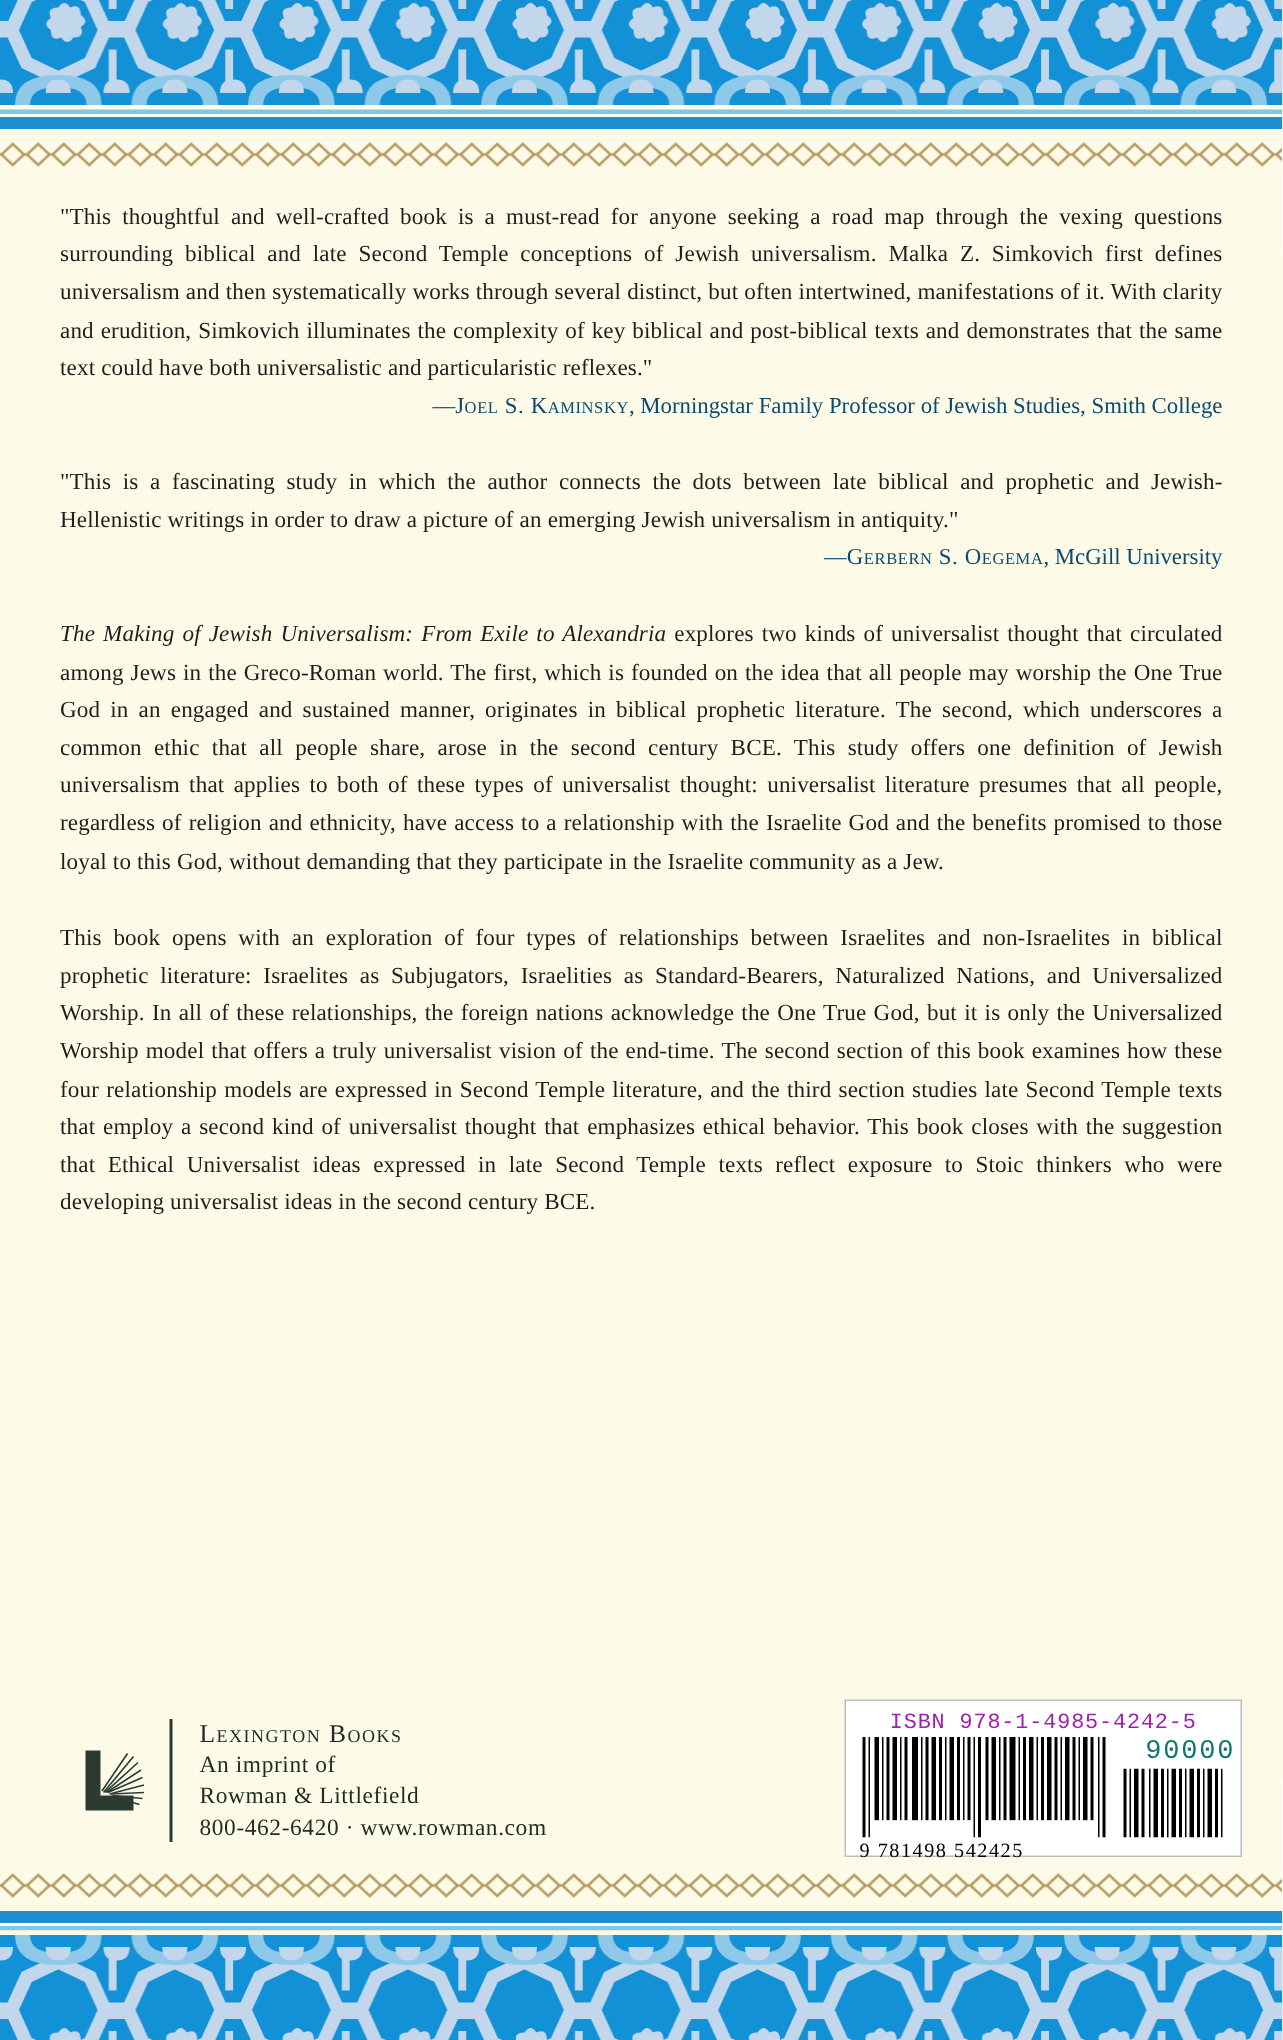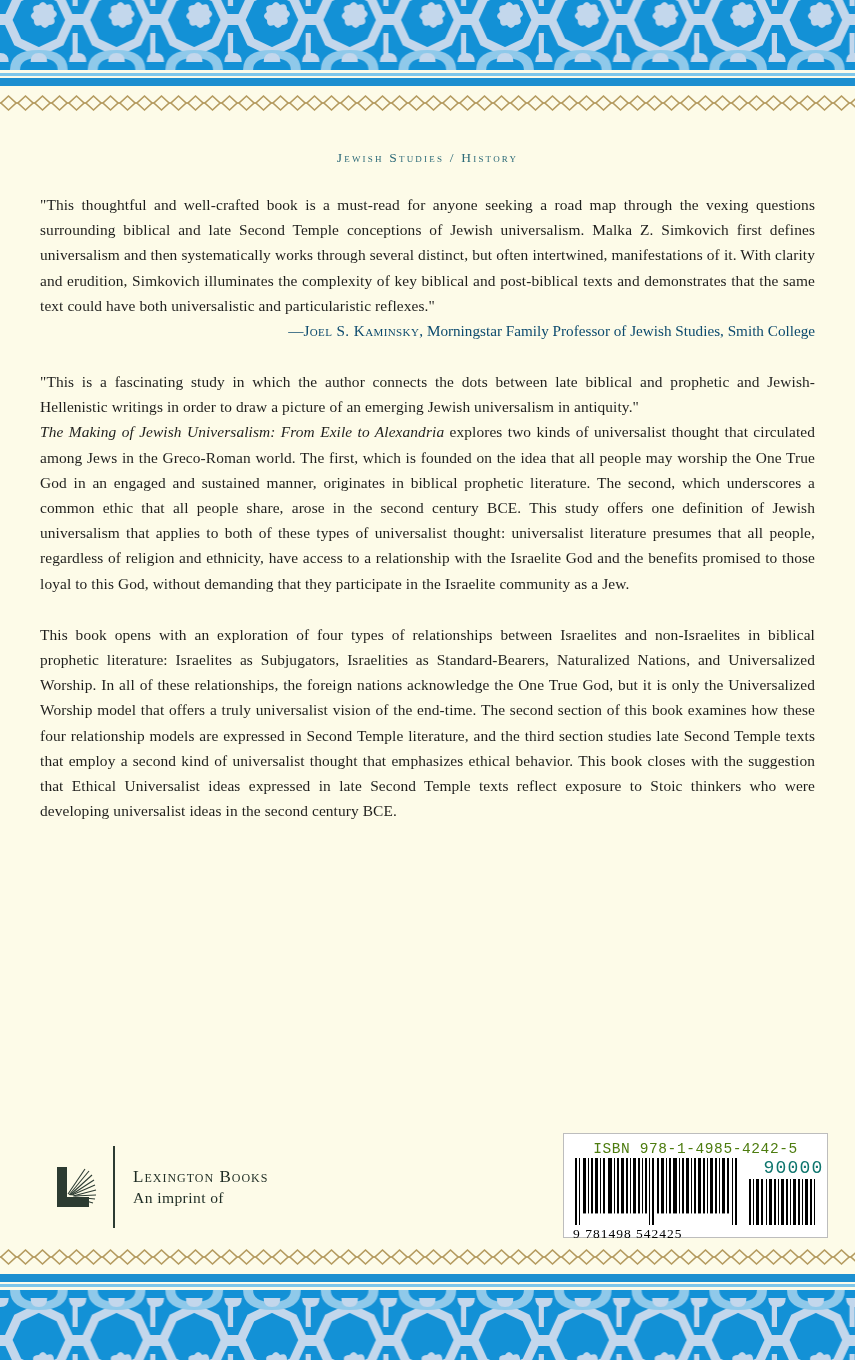--- a/index.html
+++ b/index.html
@@ -182,21 +182,21 @@
     display: flex;
     flex-direction: column;
     align-items: stretch;
     margin-top: 4px;
   }
   .isbn-text {
     font-family: "Liberation Mono", monospace;
     font-size: 14.5px;
     letter-spacing: 0.6px;
     text-align: center;
-    color: #4d7c0f;
+    color: #a21caf;
     margin-bottom: 1px;
     white-space: nowrap;
   }
   .barcode-row {
     display: flex;
     align-items: flex-end;
     justify-content: space-between;
     flex: 1;
   }
   .bars-main { width: 168px; height: 100%; }
@@ -276,28 +276,30 @@
             <path d="M0 10 L1 10 M16 10 L17 10" stroke="#b49a5e" stroke-width="1.6"></path>
           </pattern>
         </defs>
         <rect x="0" y="0" width="855" height="20" fill="url(#goldPatTop)"></rect>
       </svg>
     </div>
   </div>
 
   <div class="content">
 
-    <div class="category">Jewish Studies / History</div>
 
     <p class="body-text blurb">"This thoughtful and well-crafted book is a must-read for anyone seeking a road map through the vexing questions surrounding biblical and late Second Temple conceptions of Jewish universalism. Malka Z. Simkovich first defines universalism and then systematically works through several distinct, but often intertwined, manifestations of it. With clarity and erudition, Simkovich illuminates the complexity of key biblical and post-biblical texts and demonstrates that the same text could have both universalistic and particularistic reflexes."</p>
     <div class="attribution">
       <span>—</span><span class="person">Joel S. Kaminsky</span><span>, Morningstar Family Professor of Jewish Studies, Smith College</span>
     </div>
 
     <p class="body-text blurb">"This is a fascinating study in which the author connects the dots between late biblical and prophetic and Jewish-Hellenistic writings in order to draw a picture of an emerging Jewish universalism in antiquity."</p>
+    <div class="attribution">
+      <span>—</span><span class="person">Gerbern S. Oegema</span><span>, McGill University</span>
+    </div>
 
     <p class="body-text"><span class="book-title">The Making of Jewish Universalism: From Exile to Alexandria</span><span> explores two kinds of universalist thought that circulated among Jews in the Greco-Roman world. The first, which is founded on the idea that all people may worship the One True God in an engaged and sustained manner, originates in biblical prophetic literature. The second, which underscores a common ethic that all people share, arose in the second century BCE. This study offers one definition of Jewish universalism that applies to both of these types of universalist thought: universalist literature presumes that all people, regardless of religion and ethnicity, have access to a relationship with the Israelite God and the benefits promised to those loyal to this God, without demanding that they participate in the Israelite community as a Jew.</span></p>
 
     <div class="para-gap"></div>
 
     <p class="body-text">This book opens with an exploration of four types of relationships between Israelites and non-Israelites in biblical prophetic literature: Israelites as Subjugators, Israelities as Standard-Bearers, Naturalized Nations, and Universalized Worship.  In all of these relationships, the foreign nations acknowledge the One True God, but it is only the Universalized Worship model that offers a truly universalist vision of the end-time. The second section of this book examines how these four relationship models are expressed in Second Temple literature, and the third section studies late Second Temple texts that employ a second kind of universalist thought that emphasizes ethical behavior. This book closes with the suggestion that Ethical Universalist ideas expressed in late Second Temple texts reflect exposure to Stoic thinkers who were developing universalist ideas in the second century BCE.</p>
 
   </div>
 
   <div class="footer">
@@ -314,20 +316,22 @@
           <path d="M21 35 L43 34"></path>
           <path d="M15 33 L32 8"></path>
           <path d="M22 36 L42 38"></path>
           <path d="M23 37 L40 42"></path>
         </g>
       </svg>
       <div class="imprint-divider"></div>
       <div class="imprint-lines">
         <div class="imprint-name">Lexington Books</div>
         <div>An imprint of</div>
+        <div>Rowman &amp; Littlefield</div>
+        <div>800-462-6420 · www.rowman.com</div>
       </div>
     </div>
 
     <div class="barcode-box">
       <div class="isbn-text">ISBN 978-1-4985-4242-5</div>
       <div class="barcode-row">
         <svg class="bars-main" viewBox="0 0 168 58" preserveAspectRatio="none">
           <rect x="0" y="0" width="168" height="58" fill="#ffffff"></rect>
           <g fill="#000000">
             <rect x="2" y="0" width="2" height="58"></rect>

